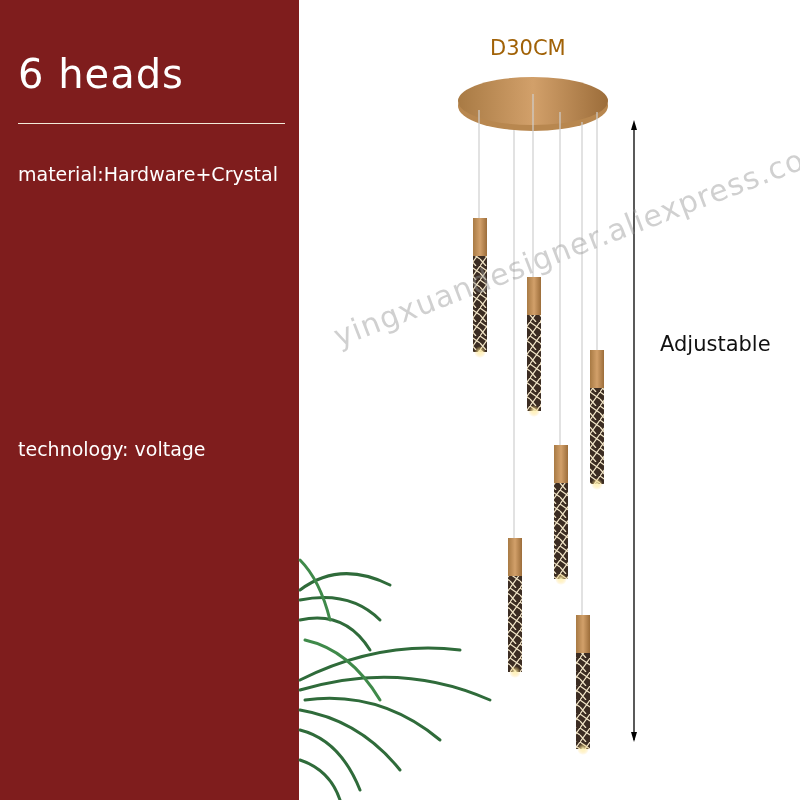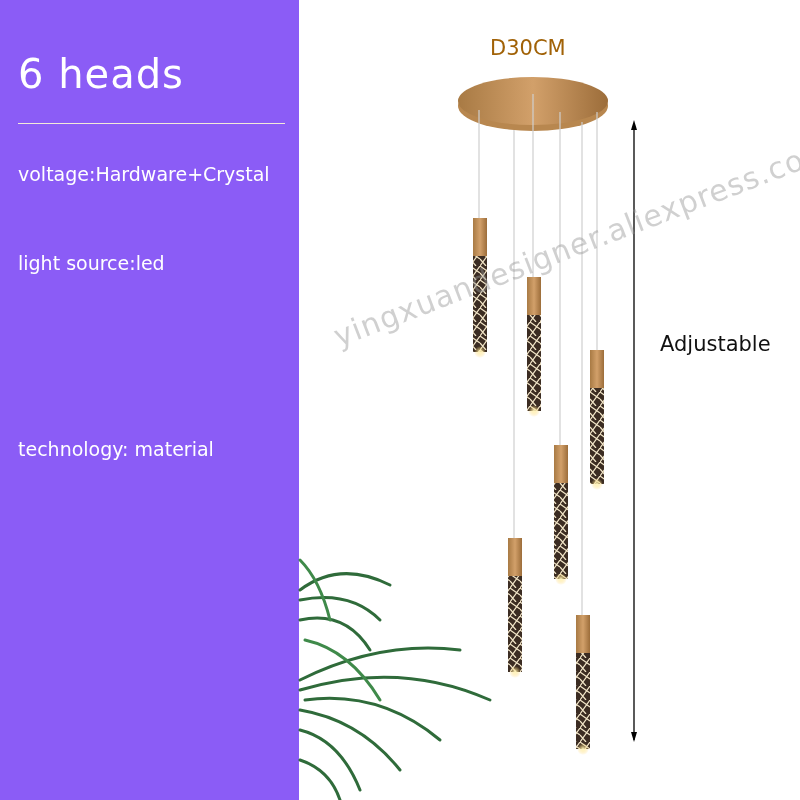--- a/index.html
+++ b/index.html
@@ -1,34 +1,33 @@
 <!DOCTYPE html>
 <html><head>
 <meta charset="utf-8">
 <style>
   html, body { margin:0; padding:0; }
   body { width:800px; height:800px; position:relative; overflow:hidden; background:#ffffff; font-family:"DejaVu Sans", sans-serif; }
-  .left-panel { position:absolute; left:0; top:0; width:299px; height:800px; background:#8b5cf6; color:#ffffff; }
+  .left-panel { position:absolute; left:0; top:0; width:299px; height:800px; background:#7f1d1d; color:#ffffff; }
   .title { position:absolute; left:18px; top:50px; font-size:40px; line-height:48px; font-weight:normal; letter-spacing:1px; }
   .divider { position:absolute; left:18px; top:123px; width:267px; height:1px; background:#f3ead9; }
   .spec { position:absolute; left:18px; font-size:19px; line-height:24px; white-space:nowrap; }
   .dim-top { position:absolute; left:490px; top:36px; font-size:21px; color:#a16207; }
   .dim-side { position:absolute; left:660px; top:331px; font-size:21px; color:#111; line-height:26px; }
   .watermark { position:absolute; left:335px; top:320px; font-size:30px; color:rgba(150,150,150,0.45); transform:rotate(-21deg); transform-origin:left center; white-space:nowrap; letter-spacing:1px; }
   svg { position:absolute; left:0; top:0; }
 </style>
 </head>
 <body>
 
 <div class="left-panel">
   <div class="title">6 heads</div>
   <div class="divider"></div>
-  <div class="spec" style="top:162px">voltage:Hardware+Crystal</div>
-  <div class="spec" style="top:251px">light source:led</div>
-  <div class="spec" style="top:437px">technology:  material</div>
+  <div class="spec" style="top:162px">material:Hardware+Crystal</div>
+  <div class="spec" style="top:437px">technology:  voltage</div>
 </div>
 
 <svg width="800" height="800">
   <defs>
     <linearGradient id="gold" x1="0" x2="1">
       <stop offset="0" stop-color="#a87a44"></stop>
         <stop offset="0.5" stop-color="#d2a06a"></stop>
         <stop offset="1" stop-color="#9c6d3a"></stop>
     </linearGradient>
     <pattern id="crystal" width="10" height="14" patternUnits="userSpaceOnUse">

